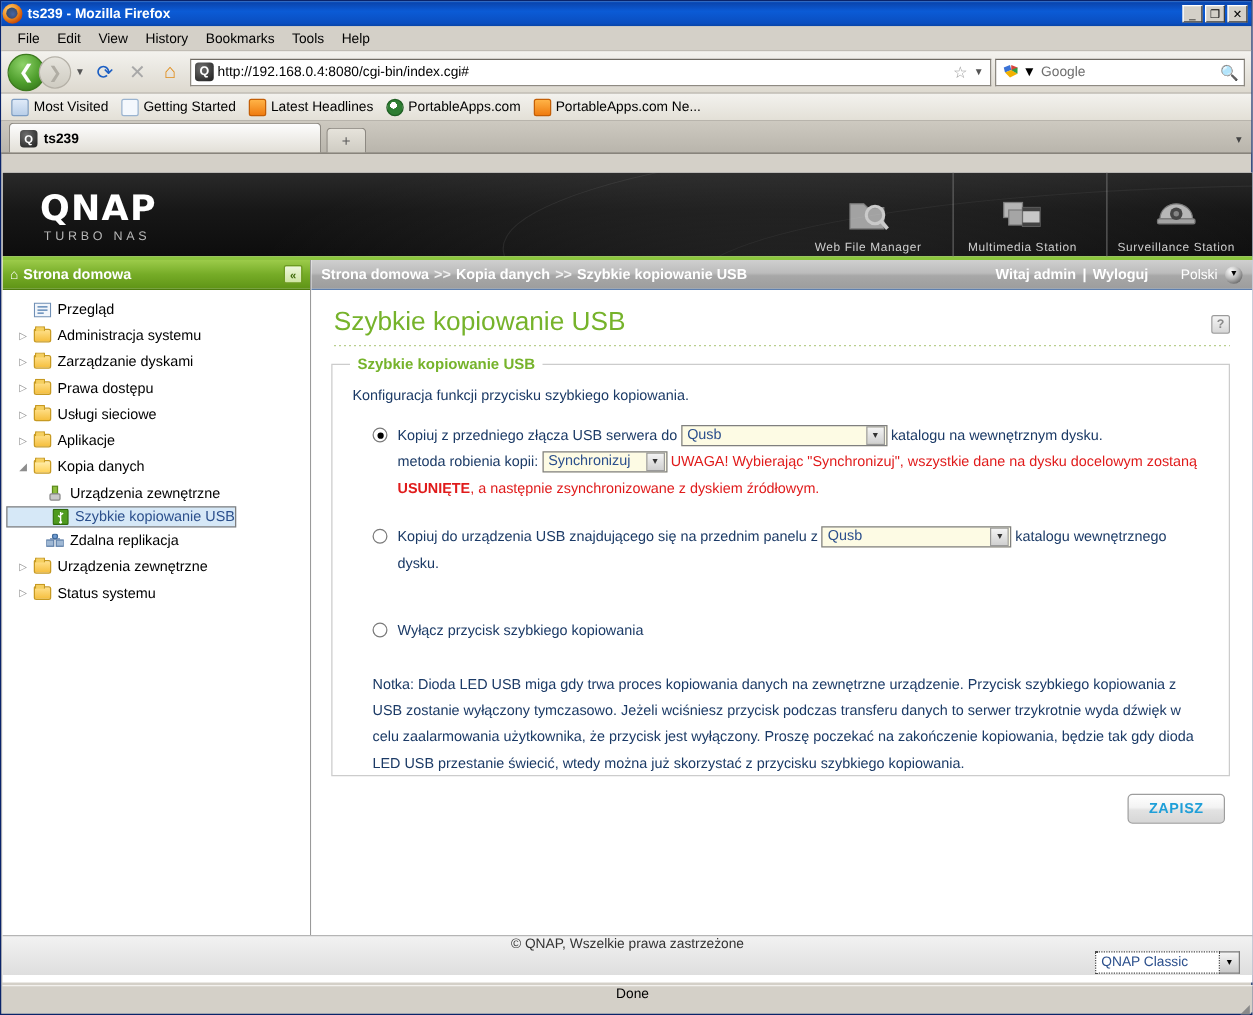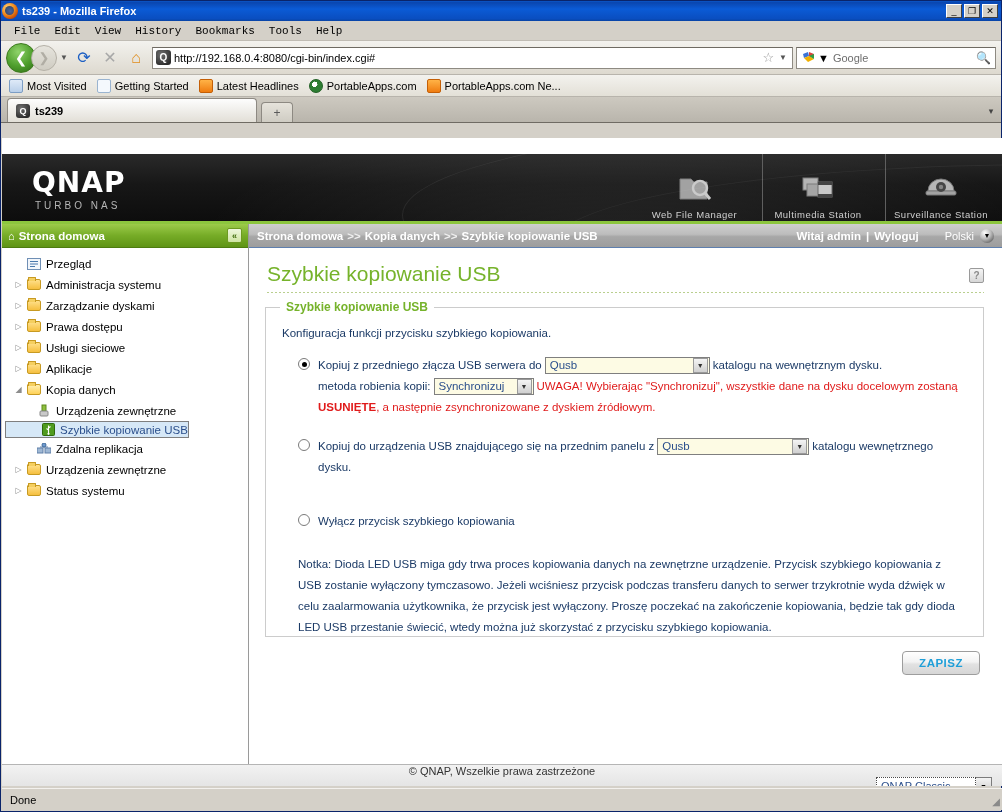--- a/index.html
+++ b/index.html
@@ -57,21 +57,21 @@
     font-family:"Liberation Sans", sans-serif;
   }
 
   
   #menubar {
     height: 20px; background: #d4d0c8;
     display:flex; align-items:center; padding-left: 6px;
     border-bottom: 1px solid #c0bcb4;
   }
   #menubar .mi {
-    padding: 14px 7px; font-size: 11px; color:#000;font-family:Liberation Mono, monospace;
+    padding: 14px 7px; font-size: 11px; color:#000;
   }
 
   
   #navbar {
     height: 34px; background: linear-gradient(to bottom,#f3f2ee,#ddd9cf);
     display:flex; align-items:center; padding: 0 5px;
     border-bottom:1px solid #b8b4ac;
   }
   .navback {
     width:30px;height:30px;border-radius:50%;
@@ -161,21 +161,20 @@
   }
 
   
   #banner{
     height:70px;
     background:
       radial-gradient(ellipse 700px 180px at 62% 120%, rgba(255,255,255,.09), rgba(255,255,255,0) 60%),
       linear-gradient(to bottom,#2a2a2a 0%, #171717 45%, #0d0d0d 100%);
     position:relative; overflow:hidden;
     border-bottom:3px solid #8cc63e;
-    margin-top:16px;
   }
   #banner::before{
     content:""; position:absolute; left:40%; top:-40px; width:120%; height:200px;
     border-radius:50%;
     border:1px solid rgba(255,255,255,.07);
   }
   #banner::after{
     content:""; position:absolute; left:55%; top:10px; width:100%; height:160px;
     border-radius:50%;
     border:1px solid rgba(255,255,255,.05);
@@ -360,21 +359,21 @@
   .themearrow{
     width:16px;height:18px;background:linear-gradient(to bottom,#f4f4f4,#c8c8c8);
     border:1px solid #7c7c7c;border-left:none;
     display:flex;align-items:center;justify-content:center;font-size:7px;color:#000;
   }
 
   
   #statusbar{
     position:absolute;left:1px;bottom:1px;width:1000px;height:22px;
     background:#d4d0c8;border-top:1px solid #f3f1ee;
-    display:flex;align-items:center;padding-left:8px;font-size:11px;color:#000;
+    display:flex;align-items:center;padding-left:8px;font-size:11px;color:#000;flex-direction:column;
   }
   #statusbar .grip{
     margin-left:auto;margin-right:2px;width:14px;height:14px;
     color:#8a8a8a;font-size:10px;display:flex;align-items:flex-end;justify-content:flex-end;
   }
 </style>
 </head>
 <body>
 
 <div id="window">

